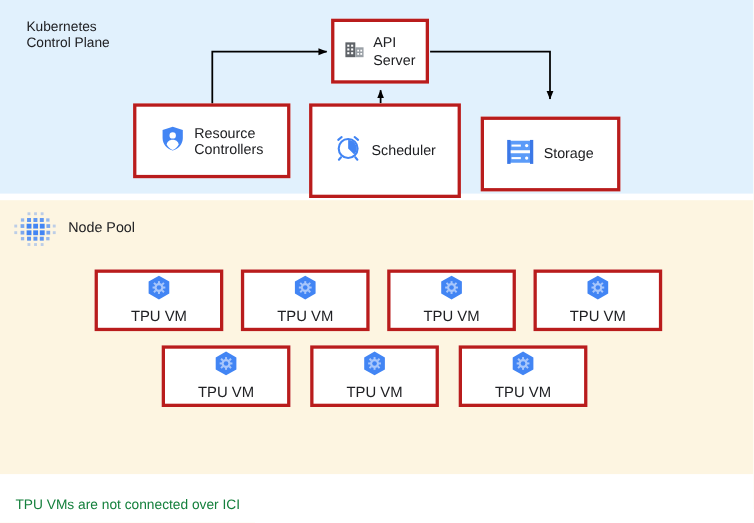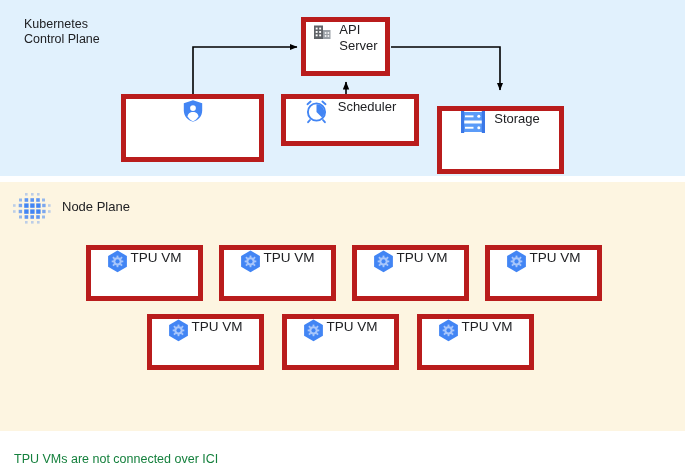--- a/index.html
+++ b/index.html
@@ -58,23 +58,24 @@
     left: 10px;
     top: 190px;
     width: 44px;
     height: 40px;
   }
 
   
   .node-box {
     position: absolute;
     background: #ffffff;
-    border: 5px solid #b91c1c;
+    border: 3px solid #b91c1c;
     box-sizing: border-box;
     display: flex;
+    align-items: center;
     justify-content: center;
     gap: 9px;
   }
   .node-box .node-label {
     font-size: 13px;
     line-height: 15.5px;
     color: #202124;
     white-space: pre-line;
   }
   .node-icon {
@@ -95,36 +96,37 @@
     left: 121px;
     top: 94px;
     width: 143px;
     height: 68px;
     z-index: 3;
   }
   #box-scheduler {
     left: 281px;
     top: 94px;
     width: 138px;
-    height: 52px;
+    height: 86px;
     z-index: 3;
   }
   #box-storage {
     left: 437px;
     top: 106px;
     width: 127px;
     height: 68px;
     z-index: 3;
   }
 
   
   .tpu-box {
     width: 117px;
     height: 56px;
     gap: 2px;
+    flex-direction: column;
   }
   .tpu-box .node-label {
     font-size: 13.5px;
   }
 
   
   #connectors {
     position: absolute;
     left: 0;
     top: 0;
@@ -188,21 +190,21 @@
       <rect x="26.2" y="25.2" width="3.6" height="3.6" opacity="0.85"></rect>
       <rect x="32" y="25.5" width="3" height="3" opacity="0.55"></rect>
 
       <rect x="15" y="31" width="2.6" height="2.6" opacity="0.35"></rect>
       <rect x="21" y="31" width="2.6" height="2.6" opacity="0.35"></rect>
       <rect x="27" y="31" width="2.6" height="2.6" opacity="0.35"></rect>
     </g>
   </svg>
 </div>
 
-<div class="band-title" id="node-pool-title">Node Plane</div>
+<div class="band-title" id="node-pool-title">Node Pool</div>
 
 <svg id="connectors" viewBox="0 0 685 475" xmlns="http://www.w3.org/2000/svg">
   <defs>
     <marker id="arrowhead" markerWidth="9" markerHeight="9" refX="7.5" refY="3.2" orient="auto" markerUnits="userSpaceOnUse">
       <path d="M0,0 L8,3.2 L0,6.4 z" fill="#000000"></path>
     </marker>
   </defs>
 
   <path d="M193,96 L193,47 L297,47" fill="none" stroke="#000000" stroke-width="1.6" marker-end="url(#arrowhead)"></path>
 
@@ -235,20 +237,22 @@
 </div>
 
 <div class="node-box" id="box-resource-controllers">
   <span class="node-icon">
     <svg width="22" height="24" viewBox="0 0 22 24" xmlns="http://www.w3.org/2000/svg">
       <path d="M11,1.2 L20.2,4.2 L20.2,11.5 C20.2,17.2 16.3,21.3 11,22.8 C5.7,21.3 1.8,17.2 1.8,11.5 L1.8,4.2 Z" fill="#4285f4"></path>
       <circle cx="11" cy="9.1" r="2.9" fill="#ffffff"></circle>
       <path d="M11,13 C7.9,13 5.6,15.0 5.6,17.6 C6.9,19.9 8.8,21.5 11,22.4 C13.2,21.5 15.1,19.9 16.4,17.6 C16.4,15.0 14.1,13 11,13 Z" fill="#ffffff"></path>
     </svg>
   </span>
+  <span class="node-label">Resource
+Controllers</span>
 </div>
 
 <div class="node-box" id="box-scheduler">
   <span class="node-icon">
     <svg width="25" height="25" viewBox="0 0 25 25" xmlns="http://www.w3.org/2000/svg">
       <g stroke="#4285f4" stroke-width="1.9" fill="none" stroke-linecap="round">
         <path d="M3.5,5.2 L6.6,2.6"></path>
         <path d="M21.5,5.2 L18.4,2.6"></path>
         <path d="M6.0,21.0 L4.1,23.2"></path>
         <path d="M19.0,21.0 L20.9,23.2"></path>

